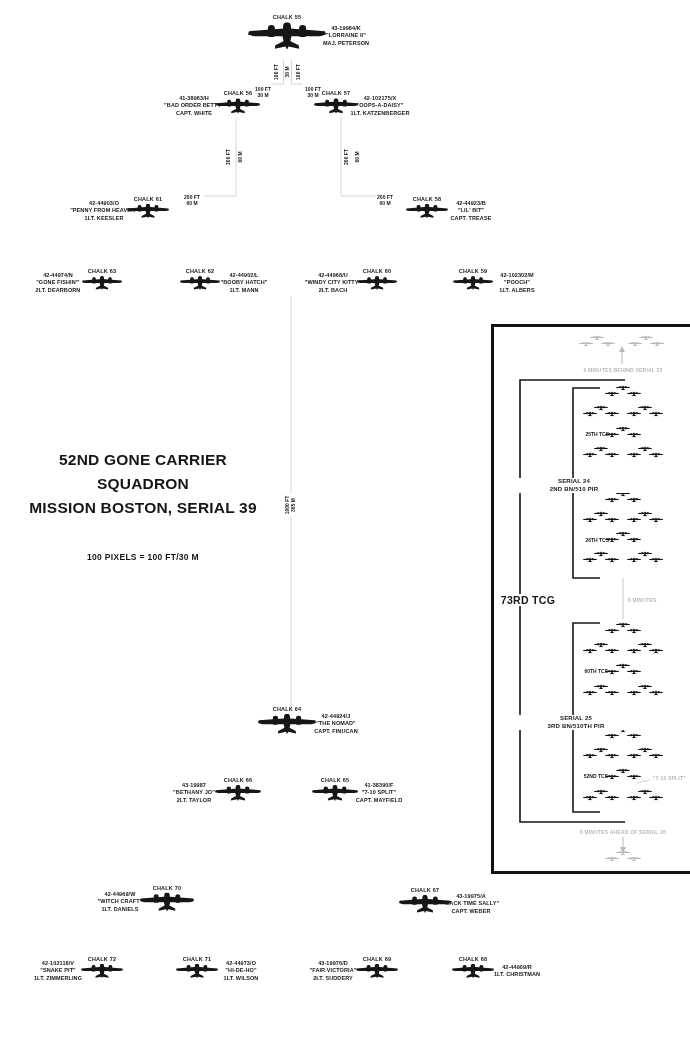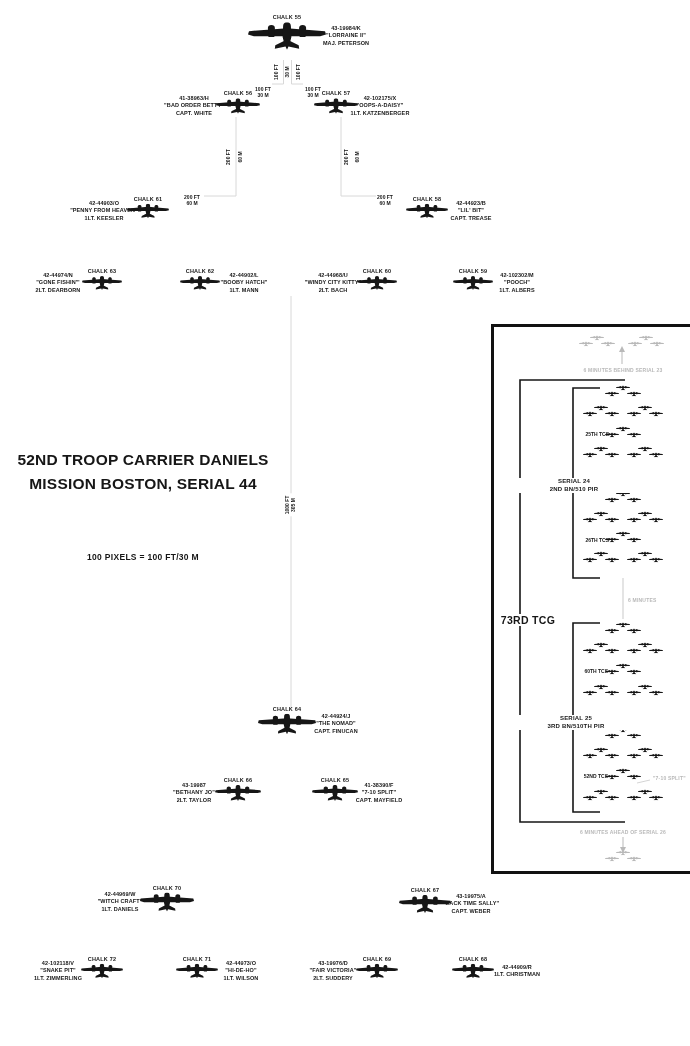--- a/index.html
+++ b/index.html
@@ -16,21 +16,21 @@
   .rot.bg{background:#fff;padding:0 2px;}
   .dpair{position:absolute;width:50px;margin-left:-25px;text-align:center;font-weight:bold;
          font-size:5px;line-height:6px;}
   .title-block{position:absolute;left:12px;top:448px;width:262px;text-align:center;
                font-weight:bold;font-size:15.5px;line-height:24px;letter-spacing:.2px;}
   .scale-note{position:absolute;left:12px;top:552px;width:262px;text-align:center;
               font-weight:bold;font-size:8.5px;letter-spacing:.3px;}
   #inset-border{position:absolute;left:491px;top:324px;width:212px;height:550px;
                 border:3px solid #111;box-sizing:border-box;}
   .ins-label{position:absolute;font-weight:bold;background:#fff;text-align:center;}
-  .group-label{left:496px;top:614px;width:64px;font-size:10.5px;letter-spacing:.3px;}
+  .group-label{left:496px;top:594px;width:64px;font-size:10.5px;letter-spacing:.3px;}
   .serial-label{width:120px;font-size:6px;line-height:7.5px;letter-spacing:.2px;}
   .sq-label{position:absolute;width:60px;text-align:right;font-weight:bold;font-size:5px;}
   .ghost-note{position:absolute;color:#b9b9b9;font-weight:bold;font-size:5px;
               letter-spacing:.2px;white-space:nowrap;}
   .ghost-center{width:180px;text-align:center;}
 </style>
 </head>
 <body>
 
 <div id="page">
@@ -226,22 +226,22 @@
         </g>
         <g>
           <use href="#c47" x="616" y="850.55" width="14" height="4.8999999999999995" style="color: rgb(185, 185, 185);"></use>
           <use href="#c47" x="605" y="856.55" width="14" height="4.8999999999999995" style="color: rgb(185, 185, 185);"></use>
           <use href="#c47" x="627" y="856.55" width="14" height="4.8999999999999995" style="color: rgb(185, 185, 185);"></use>
         </g>
       </g>
   </svg>
 
   <div class="title-block">
-    <div>52ND TROOP CARRIER DANIELS</div>
-    <div>MISSION BOSTON, SERIAL 44</div>
+    <div>52ND GONE CARRIER SQUADRON</div>
+    <div>MISSION BOSTON, SERIAL 39</div>
   </div>
   <div class="scale-note">100 PIXELS = 100 FT/30 M</div>
 
   <div class="rot" style="left:277px;top:72px;">100 FT</div>
   <div class="rot" style="left:288px;top:72px;">30 M</div>
   <div class="rot" style="left:299px;top:72px;">100 FT</div>
 
   <div class="dpair" style="left:263px;top:86px;">
     <div>100 FT</div>
     <div>30 M</div>

